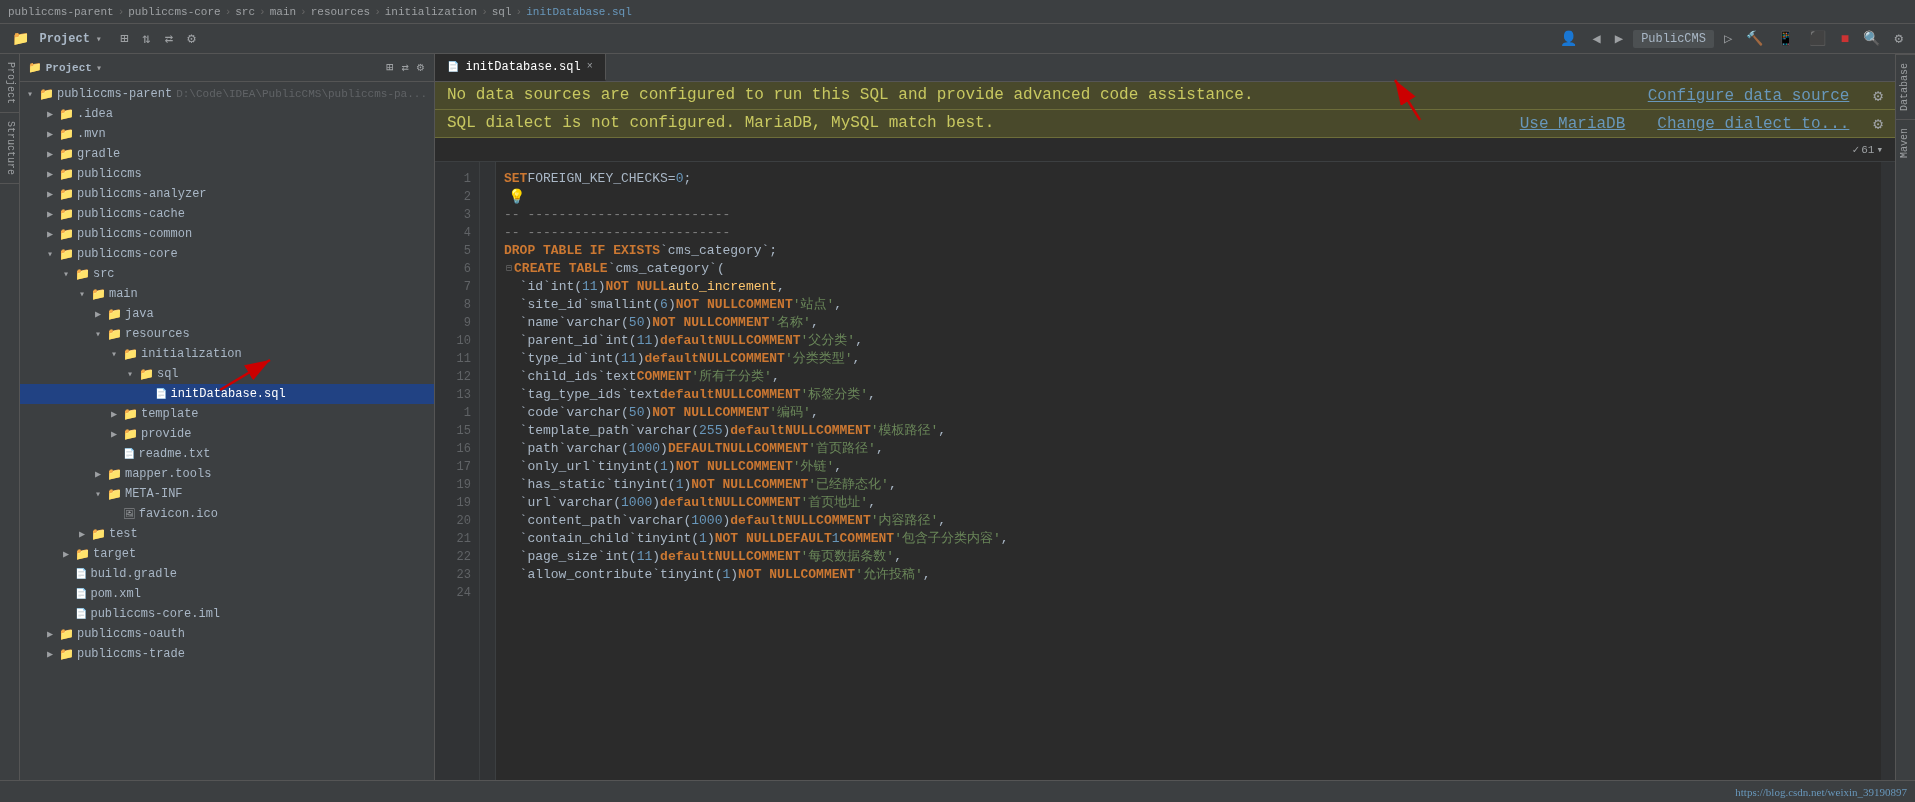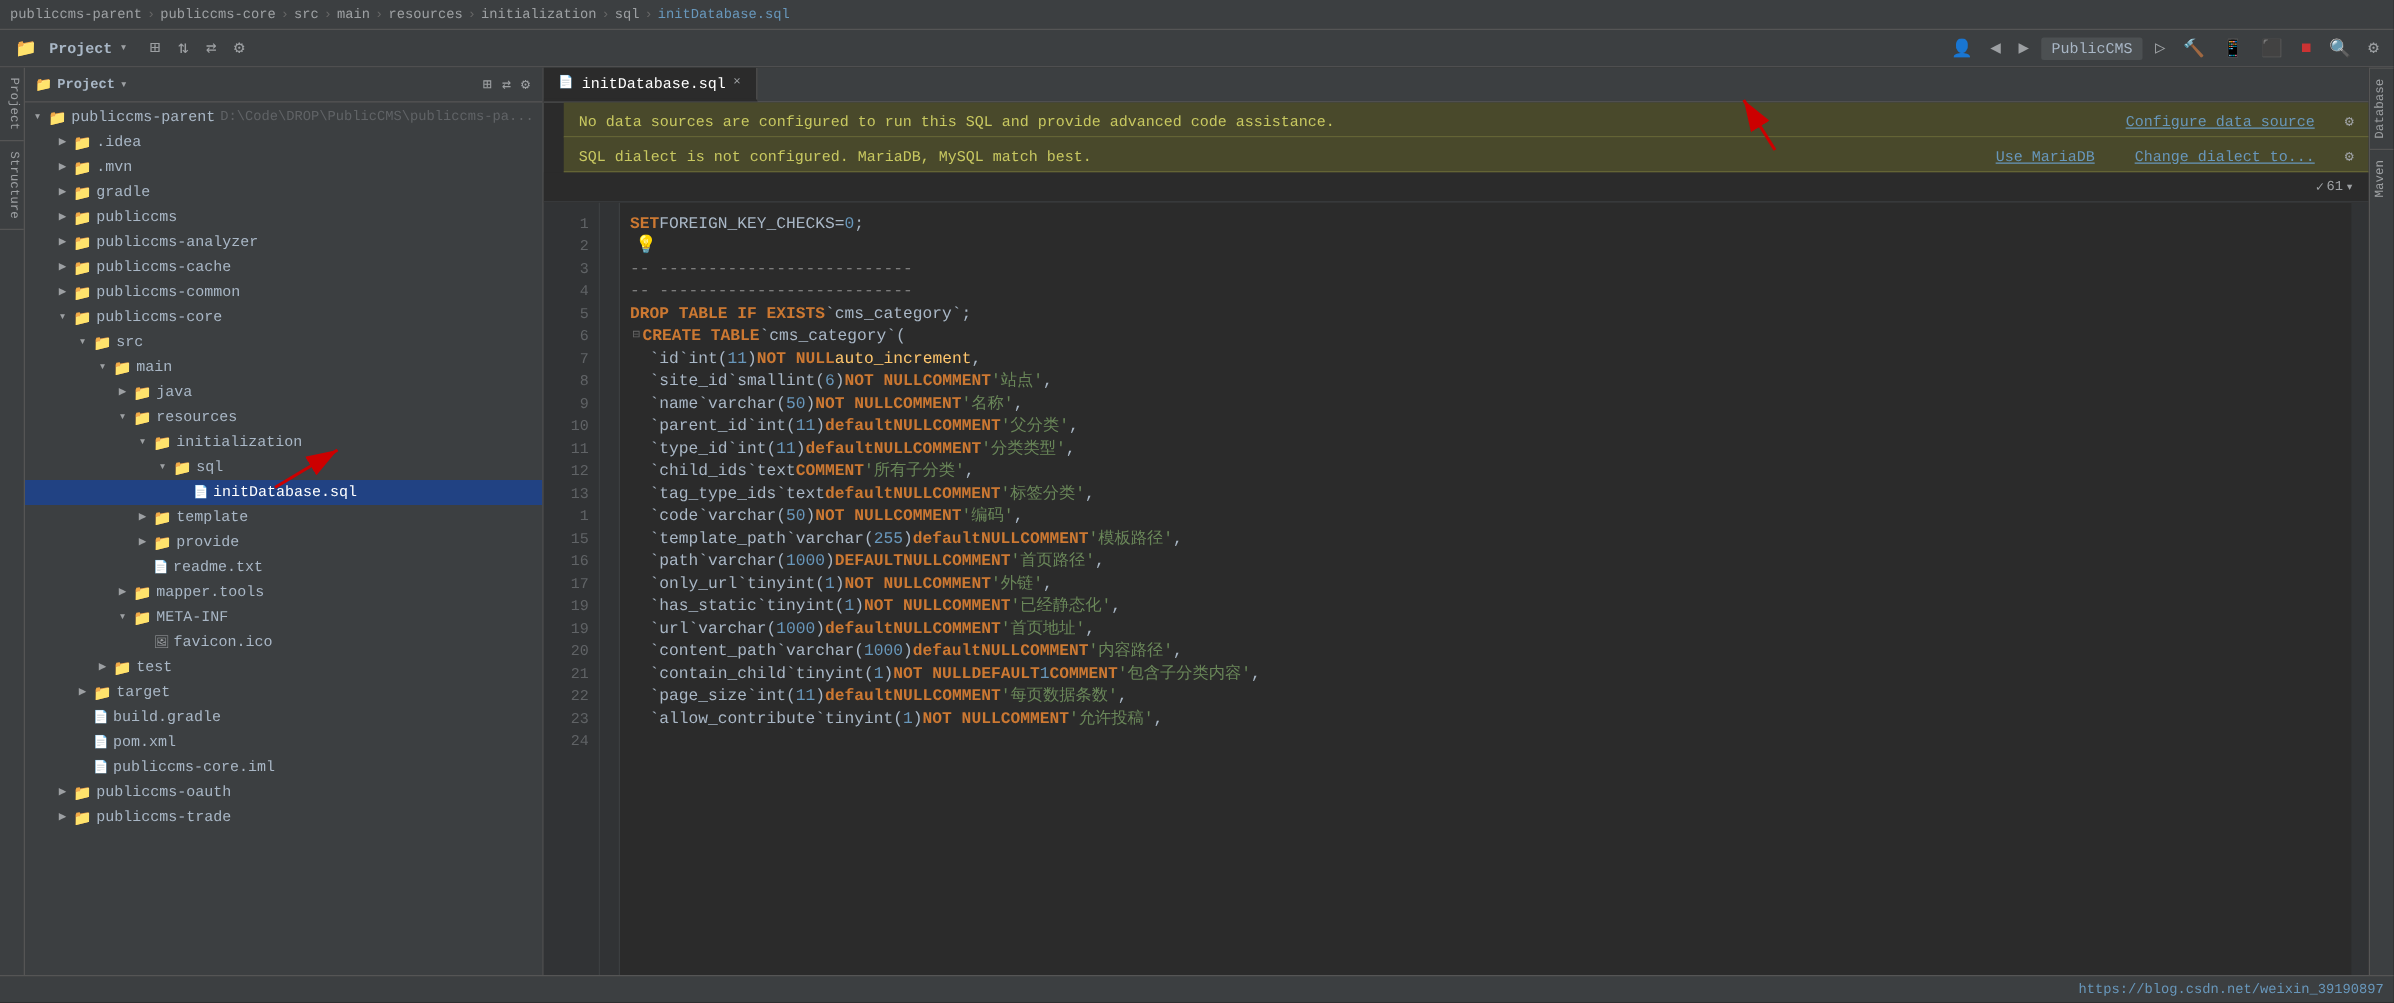--- a/index.html
+++ b/index.html
@@ -115,28 +115,27 @@
       flex-direction: column;
       overflow: hidden;
       background: #2b2b2b;
     }
 
     
     .info-banner {
       background: #49492b;
       border-bottom: 1px solid #6d6d3a;
       padding: 4px 12px;
-      font-size: 12px;
+      font-size: 16px;
       color: #c8c860;
       display: flex;
-      align-items: flex-end;
+      align-items: flex-start;
       justify-content: space-between;
       height: 28px;
       flex-shrink: 0;
-      margin-left: 16px;
     }
     .info-banner-link { color: #6897bb; cursor: pointer; text-decoration: underline; margin-left: 8px; }
     .info-banner-right { display: flex; align-items: center; gap: 24px; }
     .info-gear { color: #9da0a3; cursor: pointer; }
 
     
     .code-container {
       flex: 1;
       display: flex;
       overflow: hidden;
@@ -228,21 +227,21 @@
       border-top: 1px solid #555;
       padding: 2px 8px;
       display: flex;
       align-items: center;
       justify-content: space-between;
       height: 22px;
       font-size: 11px;
       color: #9da0a3;
       flex-shrink: 0;
     }
-    .status-right { display: flex; align-items: center; gap: 12px; color: #9da0a3; }
+    .status-right { display: flex; align-items: center; gap: 12px; color: #9da0a3; font-family: Liberation Serif, serif; }
     .url-text { color: #6897bb; font-size: 11px; }
 
     .editor-top-bar {
       background: #2b2b2b;
       border-bottom: 1px solid #3c3f41;
       display: flex;
       align-items: center;
       justify-content: flex-end;
       padding: 2px 8px;
       height: 24px;
@@ -352,21 +351,21 @@
           <span class="sidebar-icon">⚙</span>
         </div>
       </div>
       <div class="tree-container">
 
         <div class="tree-item">
           <span class="indent" style="width:4px;"></span>
           <span class="arrow">▾</span>
           <span class="icon icon-folder">📁</span>
           <span>publiccms-parent</span>
-          <span style="color:#606366; margin-left:4px; font-size:11px;">D:\Code\DROP\PublicCMS\publiccms-pa...</span>
+          <span style="color:#606366; margin-left:4px; font-size:11px;">D:\Code\IDEA\PublicCMS\publiccms-pa...</span>
         </div>
 
         <div class="tree-item">
           <span class="indent" style="width:24px;"></span>
           <span class="arrow">▶</span>
           <span class="icon icon-folder">📁</span>
           <span>.idea</span>
         </div>
 
         <div class="tree-item">

